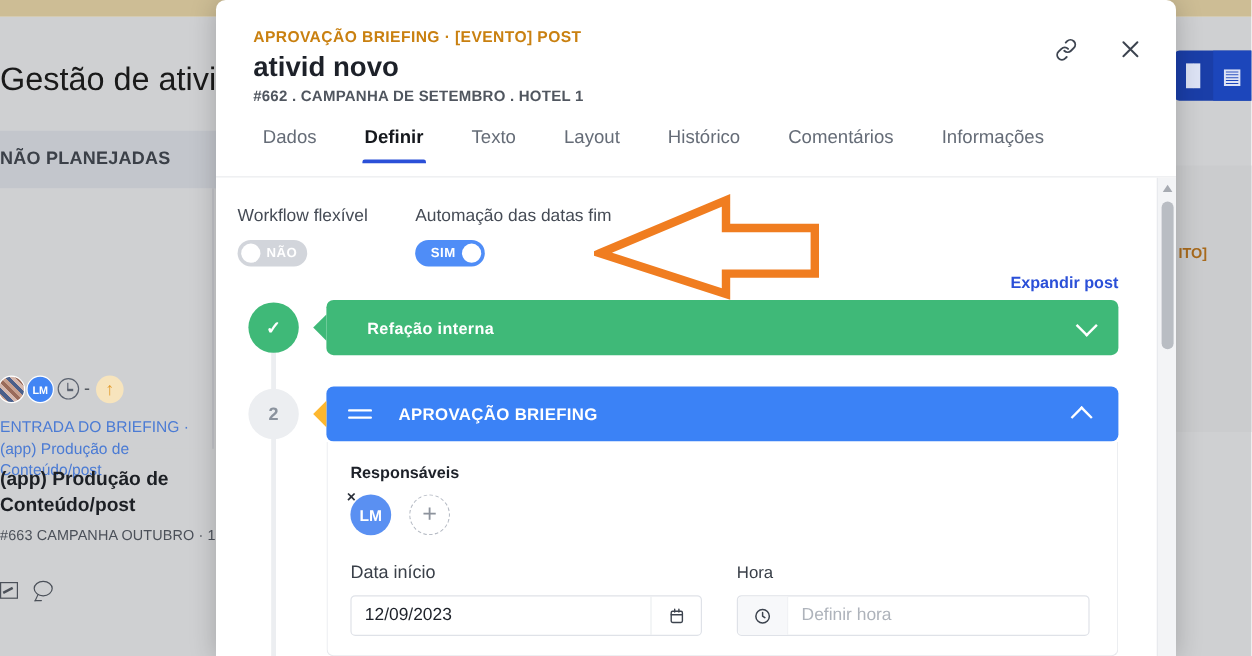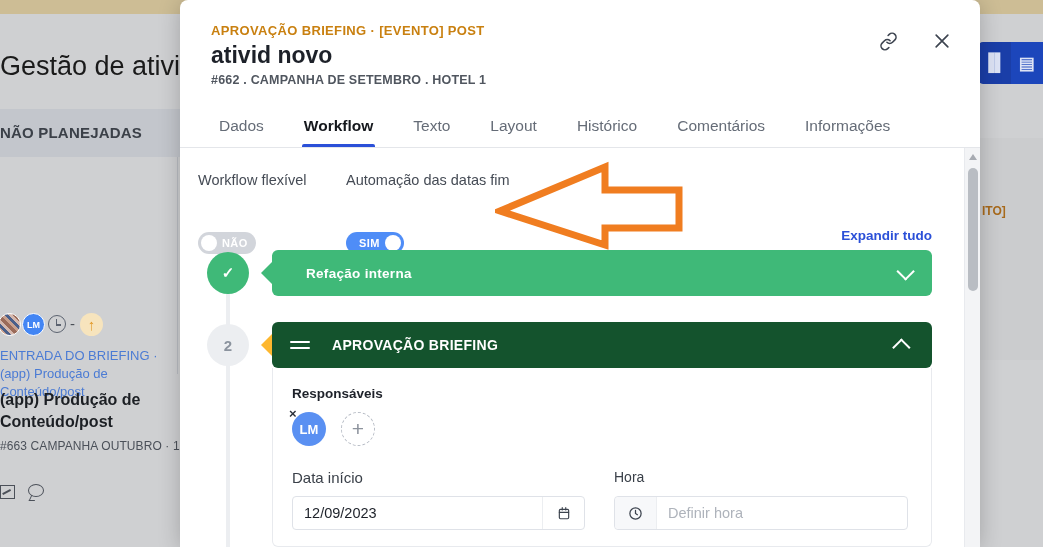--- a/index.html
+++ b/index.html
@@ -139,21 +139,21 @@
     position:absolute; left:31px; top:73px;
     font-size:12.5px; font-weight:700; color:#50565f; letter-spacing:.2px;
   }
   .head-actions { position:absolute; right:25px; top:28px; display:flex; gap:28px; }
   .icon-btn {
     width:26px; height:26px; display:flex; align-items:center; justify-content:center;
     cursor:pointer; color:#3d4450;
   }
   .tabs {
     position:absolute; left:0; bottom:0; width:100%; height:42px;
-    display:flex; align-items:flex-end; padding-left:31px; gap:0;
+    display:flex; align-items:flex-start; padding-left:31px; gap:0;
     border-bottom:1px solid #e4e6ea;
   }
   .tab {
     font-size:15.5px; color:#656c77; padding:0 20px 12px 20px;
     cursor:pointer; white-space:nowrap; position:relative;
   }
   .tab:first-child { padding-left:8px; }
   .tab.active { color:#15181d; font-weight:700; }
   .tab.active:after {
     content:""; position:absolute; left:18px; right:18px; bottom:0;
@@ -167,21 +167,21 @@
 
   .flex-row { position:absolute; left:18px; top:24px; }
   .flex-lbl {
     position:absolute; font-size:14.5px; color:#454b55; white-space:nowrap;
   }
   .lbl-a { left:0; top:0; }
   .lbl-b { left:148px; top:0; }
 
   .toggle {
     position:absolute; width:58px; height:22px; border-radius:11px;
-    display:flex; align-items:center; cursor:pointer;margin-top:32px;
+    display:flex; align-items:center; cursor:pointer;
   }
   .toggle .knob {
     position:absolute; width:16px; height:16px; border-radius:50%; background:#fff;
   }
   .toggle .tg-txt { position:absolute; font-size:11px; font-weight:700; color:#fff; letter-spacing:.4px; }
   .tg-off { left:0; top:28px; background:#d2d5db; }
   .tg-off .knob { left:3px; }
   .tg-off .tg-txt { left:24px; }
   .tg-on  { left:148px; top:28px; background:#4f8df7; }
   .tg-on .knob { right:3px; }
@@ -207,21 +207,21 @@
   .step {
     position:absolute; left:92px; right:32px; height:46px; border-radius:6px;
     display:flex; align-items:center; padding:0 18px;
   }
   .step:before {
     content:""; position:absolute; left:-11px; top:12px;
     width:0; height:0; border-top:11px solid transparent;
     border-bottom:11px solid transparent; border-right:11px solid currentColor;
   }
   .step-green { top:102px; background:#3fb978; color:#3fb978; }
-  .step-amber { top:174px; background:#14532d; color:#fdb72f; }
+  .step-amber { top:174px; background:#3b82f6; color:#fdb72f; }
   .step-title {
     font-size:14px; font-weight:700; color:#fff; letter-spacing:.3px;
   }
   .step-green .step-title { font-size:13.5px; margin-left:16px; }
   .drag-handle {
     width:20px; height:12px; margin-right:22px; position:relative; cursor:grab;
   }
   .drag-handle span {
     position:absolute; left:0; width:20px; height:2.2px; background:#fff; border-radius:2px;
   }
@@ -364,21 +364,21 @@
         </div>
         <div class="icon-btn">
           <svg width="20" height="20" viewBox="0 0 24 24" fill="none" stroke="#3d4450" stroke-width="2" stroke-linecap="round">
             <path d="M5 5 L19 19 M19 5 L5 19"></path>
           </svg>
         </div>
       </div>
 
       <div class="tabs">
         <div class="tab">Dados</div>
-        <div class="tab active">Workflow</div>
+        <div class="tab active">Definir</div>
         <div class="tab">Texto</div>
         <div class="tab">Layout</div>
         <div class="tab">Histórico</div>
         <div class="tab">Comentários</div>
         <div class="tab">Informações</div>
       </div>
     </div>
 
     <div class="modal-body">
       <div class="scroll-col">
@@ -390,21 +390,21 @@
           <div class="toggle tg-off">
             <span class="knob"></span>
             <span class="tg-txt">NÃO</span>
           </div>
           <div class="toggle tg-on">
             <span class="knob"></span>
             <span class="tg-txt">SIM</span>
           </div>
         </div>
 
-        <div class="expand-all">Expandir tudo</div>
+        <div class="expand-all">Expandir post</div>
 
         <div class="rail"></div>
 
         <div class="node node-done">✓</div>
         <div class="node node-num">2</div>
 
         <div class="step step-green">
           <span class="step-title">Refação interna</span>
           <span class="chev down"></span>
         </div>

